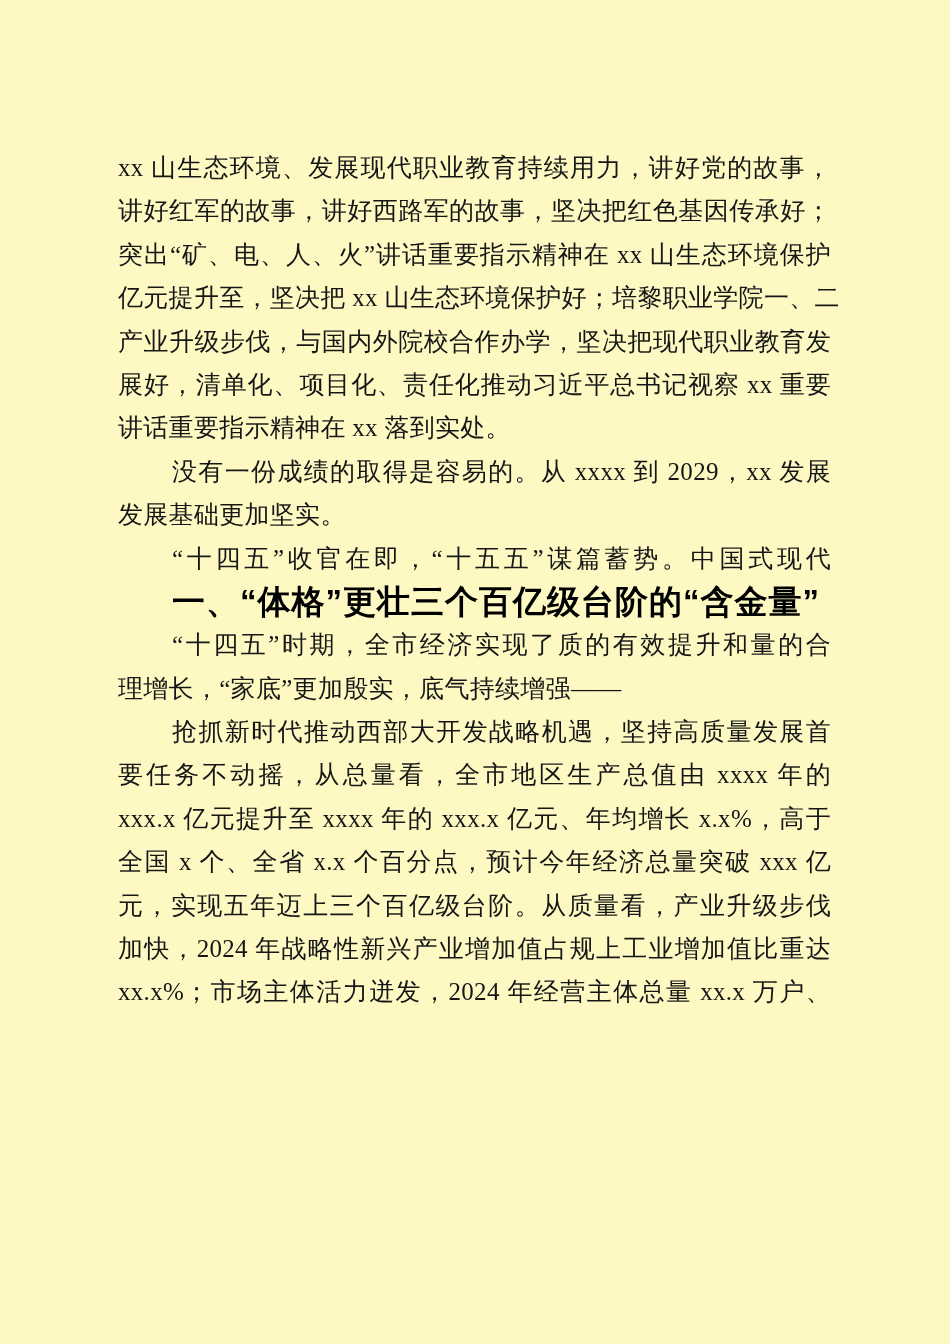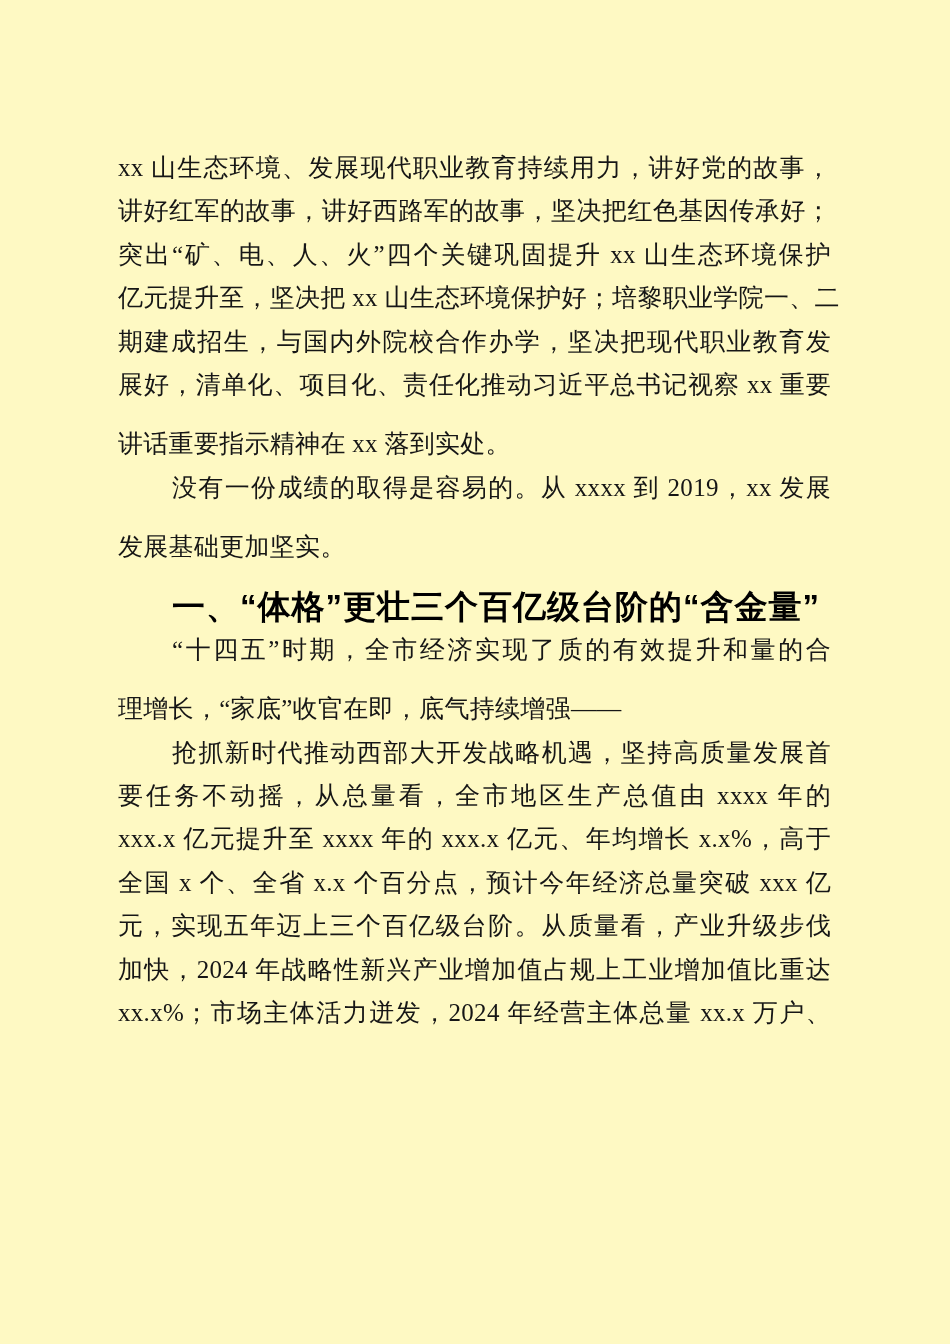--- a/index.html
+++ b/index.html
@@ -29,50 +29,50 @@
     white-space: nowrap;
     letter-spacing: 0.3px;
   }
   .line.just {
     text-align: justify;
     text-align-last: justify;
   }
   .line.last {
     text-align: right;
     text-align-last: left;
-    margin-top: 16px;
   }
   .line.indent {
     text-indent: 54px;
   }
   .line.heading {
     font-family: "Liberation Sans", sans-serif;
     font-weight: bold;
     font-size: 33px;
     color: #000000;
     letter-spacing: 1px;
   }
 </style>
 </head>
 <body>
 
 <div class="page">
   <div class="textblock">
       <div class="line just">xx 山生态环境、发展现代职业教育持续用力，讲好党的故事，</div>
       <div class="line just">讲好红军的故事，讲好西路军的故事，坚决把红色基因传承好；</div>
-      <div class="line just">突出“矿、电、人、火”四个关键巩固提升 xx 山生态环境保护</div>
+      <div class="line just">突出“矿、电、人、火”讲话重要指示精神在 xx 山生态环境保护</div>
       <div class="line just">亿元提升至，坚决把 xx 山生态环境保护好；培黎职业学院一、二</div>
-      <div class="line just">期建成招生，与国内外院校合作办学，坚决把现代职业教育发</div>
+      <div class="line just">产业升级步伐，与国内外院校合作办学，坚决把现代职业教育发</div>
       <div class="line just">展好，清单化、项目化、责任化推动习近平总书记视察 xx 重要</div>
       <div class="line last">讲话重要指示精神在 xx 落到实处。</div>
-      <div class="line just indent">没有一份成绩的取得是容易的。从 xxxx 到 2019，xx 发展</div>
+      <div class="line just indent">没有一份成绩的取得是容易的。从 xxxx 到 2029，xx 发展</div>
       <div class="line last">发展基础更加坚实。</div>
+      <div class="line just indent">“十四五”收官在即，“十五五”谋篇蓄势。中国式现代</div>
       <div class="line last indent heading">一、“体格”更壮三个百亿级台阶的“含金量”</div>
       <div class="line just indent">“十四五”时期，全市经济实现了质的有效提升和量的合</div>
-      <div class="line last">理增长，“家底”收官在即，底气持续增强——</div>
+      <div class="line last">理增长，“家底”更加殷实，底气持续增强——</div>
       <div class="line just indent">抢抓新时代推动西部大开发战略机遇，坚持高质量发展首</div>
       <div class="line just">要任务不动摇，从总量看，全市地区生产总值由 xxxx 年的</div>
       <div class="line just">xxx.x 亿元提升至 xxxx 年的 xxx.x 亿元、年均增长 x.x%，高于</div>
       <div class="line just">全国 x 个、全省 x.x 个百分点，预计今年经济总量突破 xxx 亿</div>
       <div class="line just">元，实现五年迈上三个百亿级台阶。从质量看，产业升级步伐</div>
       <div class="line just">加快，2024 年战略性新兴产业增加值占规上工业增加值比重达</div>
       <div class="line just">xx.x%；市场主体活力迸发，2024 年经营主体总量 xx.x 万户、</div>
     </div>
 </div>
 

